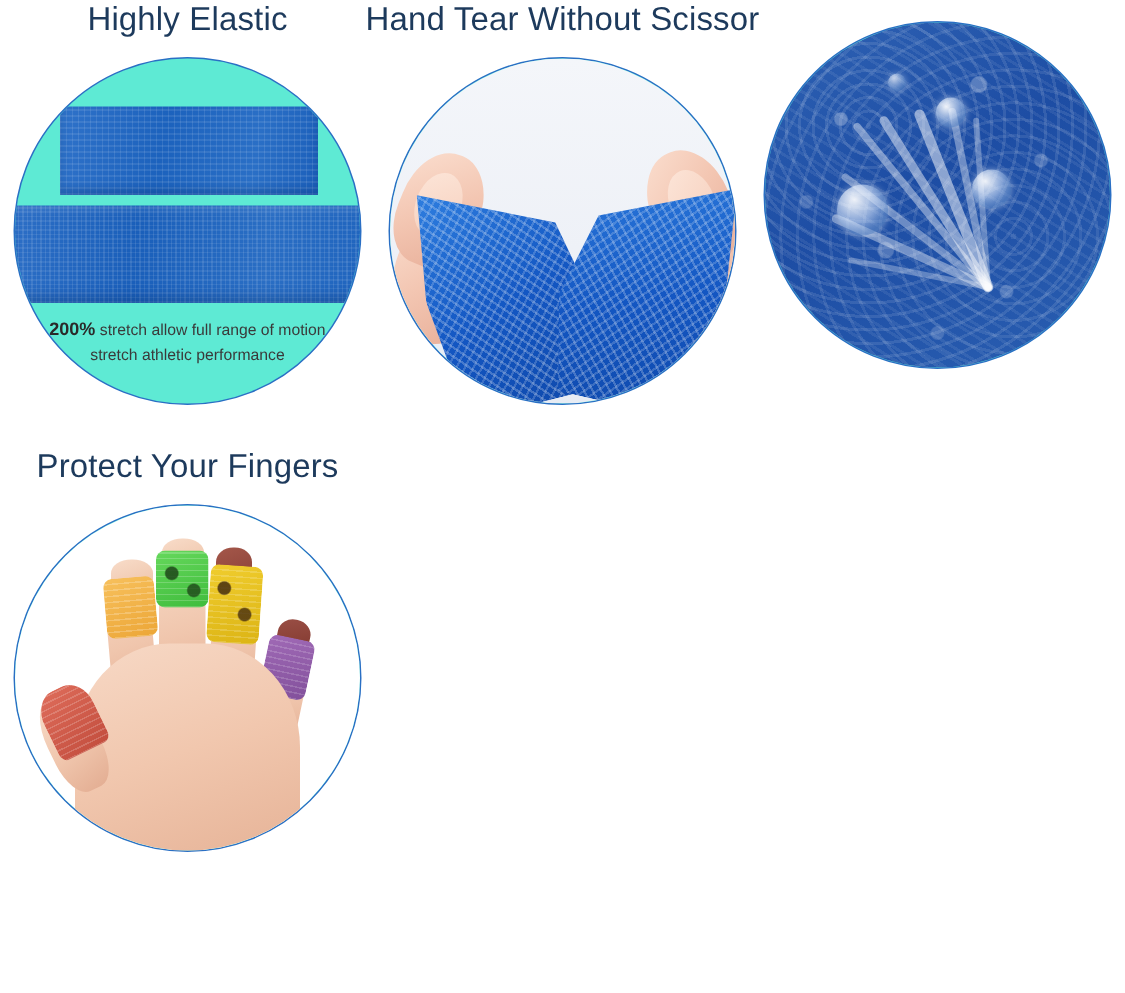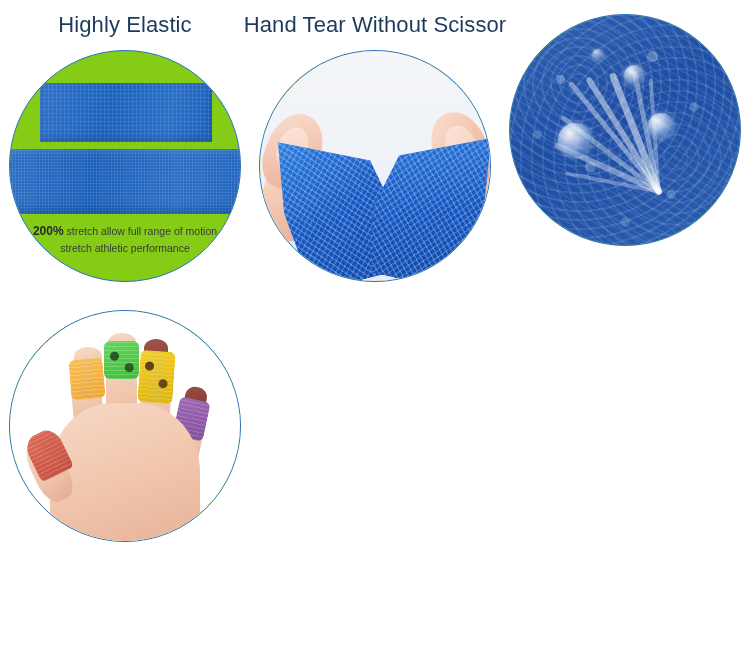--- a/index.html
+++ b/index.html
@@ -35,37 +35,37 @@
 
   .feature-title {
     color: #1d3a5c;
     font-size: 22px;
     font-weight: 400;
     letter-spacing: 0.1px;
     line-height: 1;
     white-space: nowrap;
     text-align: center;
   }
-  .row1 .feature-title { margin-top: 14px; }
+  .row1 .feature-title { margin-top: 2px; }
   .row2 .feature-title { margin-top: 16px; }
 
   .circle-wrap {
     position: relative;
     width: 232px;
     height: 232px;
     margin-top: 14px;
   }
   .circle {
     position: absolute;
     inset: 0;
     border-radius: 50%;
     overflow: hidden;
     border: 1px solid #2a6fc4;
     box-sizing: border-box;
-    background: #84cc16;
+    background: #5eead4;
   }
   .circle-ring-only {
     border: 1px solid #2a6fc4;
   }
 
   
   .elastic-strip-top {
     position: absolute;
     left: 30px;
     top: 32px;
@@ -328,20 +328,21 @@
       </div>
     </div>
 
   </div>
 
   <div class="feature-row row2">
 
 
 
     <div class="feature-cell">
+      <div class="feature-title">Protect Your Fingers</div>
       <div class="circle-wrap">
         <div class="circle circle-ring-only">
           <div class="hand-bg"></div>
 
           <div class="dig" style="left:62px;top:42px;width:30px;height:92px;transform:rotate(-5deg);"></div>
           <div class="tip" style="left:64px;top:36px;width:28px;height:20px;background:linear-gradient(160deg,#f8dcc9,#eec3a8);"></div>
           <div class="band" style="left:60px;top:48px;width:34px;height:40px;background:repeating-linear-gradient(0deg,rgba(255,255,255,.22) 0 1px,rgba(0,0,0,0) 1px 4px),linear-gradient(160deg,#f7c05c,#eca637);transform:rotate(-5deg);"></div>
 
           <div class="dig" style="left:96px;top:28px;width:31px;height:104px;"></div>
           <div class="tip" style="left:98px;top:22px;width:28px;height:20px;background:linear-gradient(160deg,#f8dcc9,#eec3a8);"></div>

